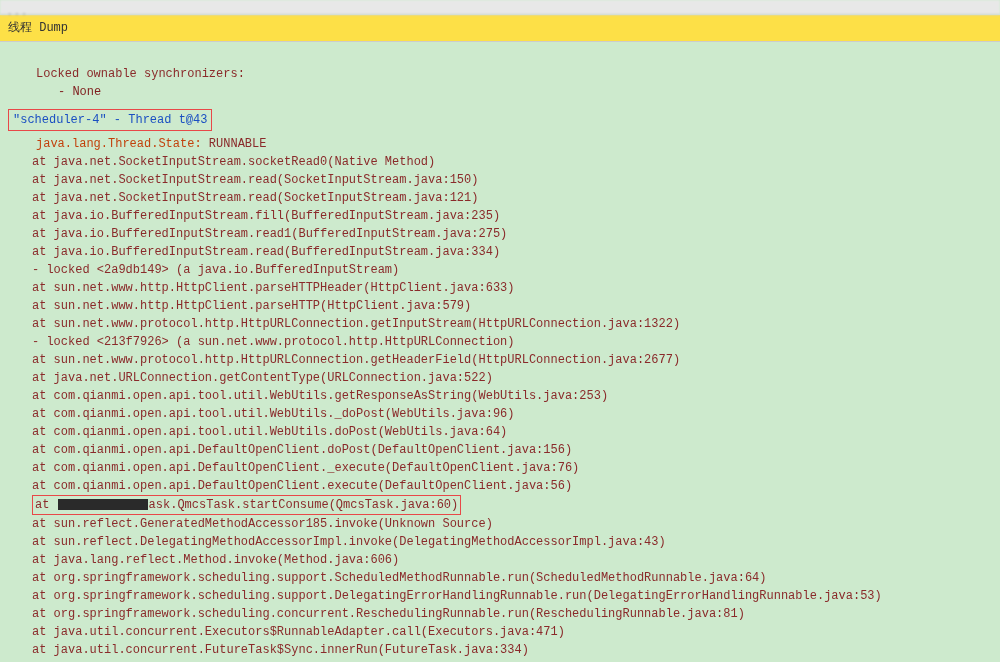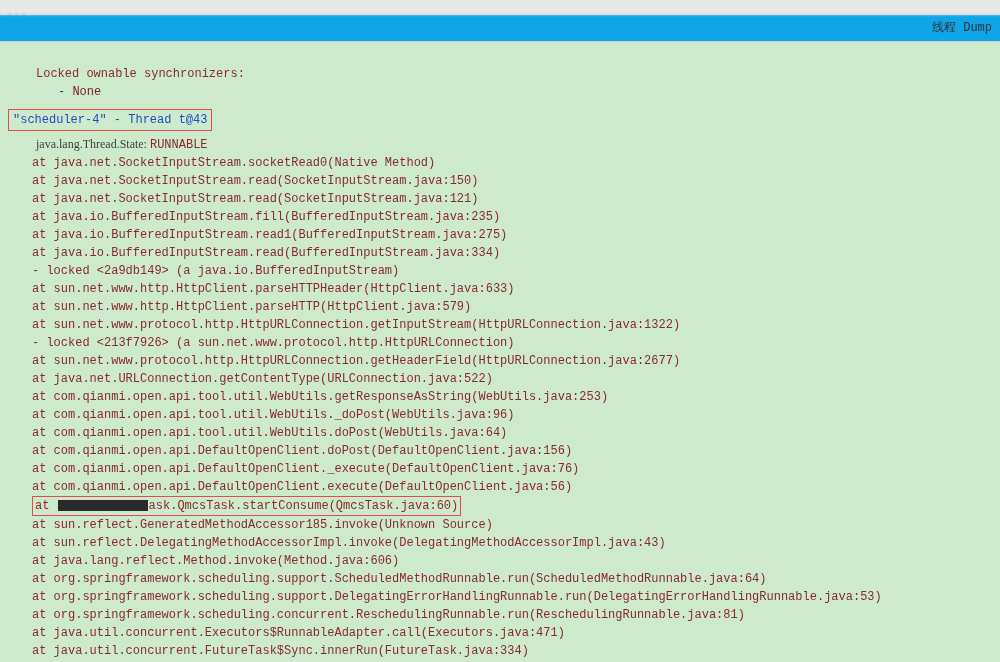--- a/index.html
+++ b/index.html
@@ -18,24 +18,23 @@
       background: #e8e8e8;
       padding: 3px 6px;
       border-bottom: 1px solid #ccc;
       height: 15px;
       filter: blur(1px);
     }
     .top-bar span {
       opacity: 0.4;
     }
     .tab-bar {
-      background: #0ea5e9;
+      background: #fde047;
       padding: 4px 8px;
       border-bottom: 1px solid #ccc;
-      text-align: right;
     }
     .tab-bar span {
       color: #333;
     }
     .content {
       padding: 8px 0;
     }
     .thread-header {
       margin-left: 8px;
       margin-top: 8px;
@@ -50,22 +49,21 @@
     .thread-tid {
       color: #1a4fc2;
     }
     .dash {
       color: #1a4fc2;
     }
     .state-line {
       padding-left: 36px;
     }
     .state-text {
-      color: #404040;
-      font-family: Liberation Serif, serif;
+      color: #c2410c;
     }
     .state-value {
       color: #8a2a2a;
     }
     .stack-line {
       padding-left: 32px;
       color: #8a2a2a;
     }
     .highlight-box {
       display: inline-block;

